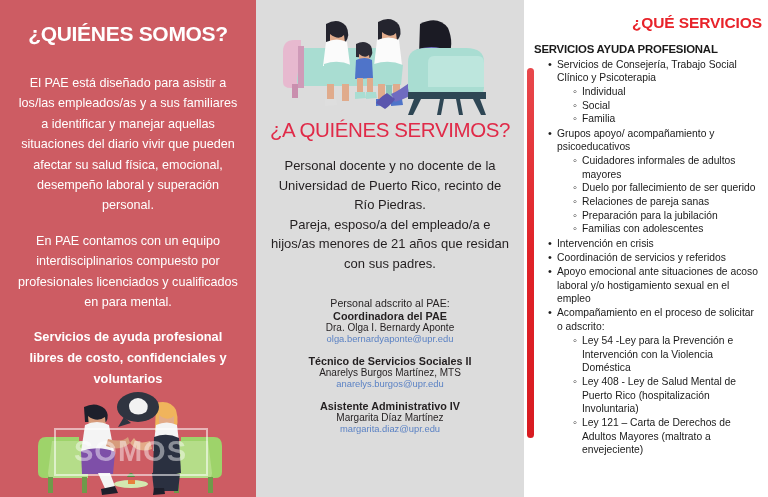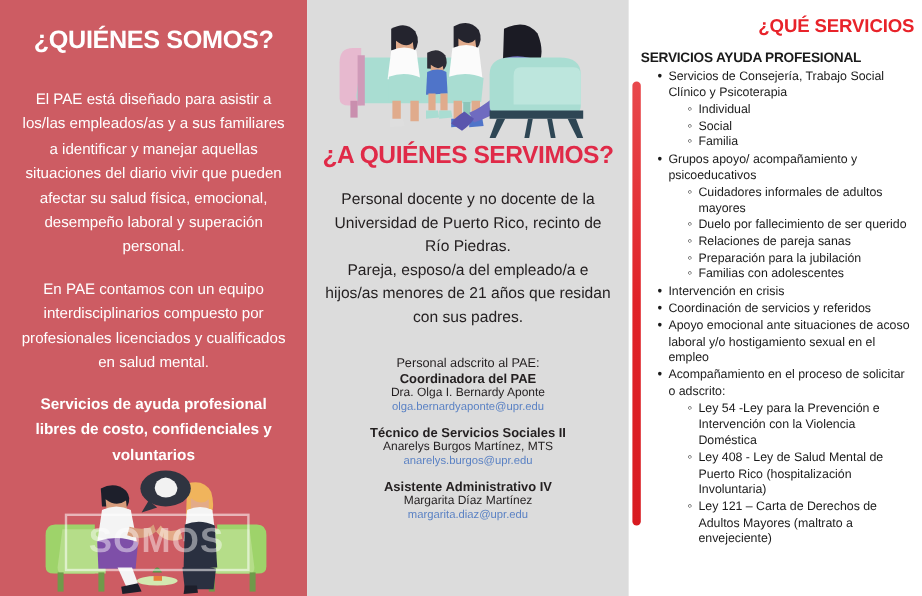--- a/index.html
+++ b/index.html
@@ -94,21 +94,21 @@
   }
   .illus-mid {
     position: relative;
     margin: 4px auto 0 auto;
     width: 232px;
     height: 112px;
   }
   .panel-mid h1 {
     margin: 2px 0 14px 0;
     font-size: 20.5px;
-    font-weight: bold;
+    font-weight: normal;
     color: #e02a48;
     letter-spacing: -0.4px;
   }
   .mid-para {
     font-size: 13px;
     line-height: 1.5;
     margin: 0 2px 24px 2px;
   }
   .staff-intro {
     font-size: 10.6px;
@@ -205,21 +205,21 @@
   }
 </style>
 </head>
 <body>
 
 <div class="brochure">
 
   <section class="panel-left">
     <h1>¿QUIÉNES SOMOS?</h1>
     <p class="left-para">El PAE está diseñado para asistir a los/las empleados/as y a sus familiares a identificar y manejar aquellas situaciones del diario vivir que pueden afectar su salud física, emocional, desempeño laboral y superación personal.</p>
-    <p class="left-para">En PAE contamos con un equipo interdisciplinarios compuesto por profesionales licenciados y cualificados en salud mental.</p>
+    <p class="left-para">En PAE contamos con un equipo interdisciplinarios compuesto por profesionales licenciados y cualificados en para mental.</p>
     <p class="left-strong">Servicios de ayuda profesional libres de costo, confidenciales y voluntarios</p>
 
     <div class="illus-left">
       <svg viewBox="0 0 205 112" width="205" height="112" aria-hidden="true">
 
         <path d="M18 48 q-8 0 -8 9 l0 26 q0 6 7 6 l34 0 0 -41 z" fill="#9ed36a"></path>
         <path d="M24 52 l36 0 0 37 -36 0 q-4 0 -4 -5 z" fill="#b5dd89"></path>
         <rect x="20" y="88" width="5" height="16" fill="#6f9a4a"></rect>
         <rect x="54" y="88" width="5" height="16" fill="#6f9a4a"></rect>
 

